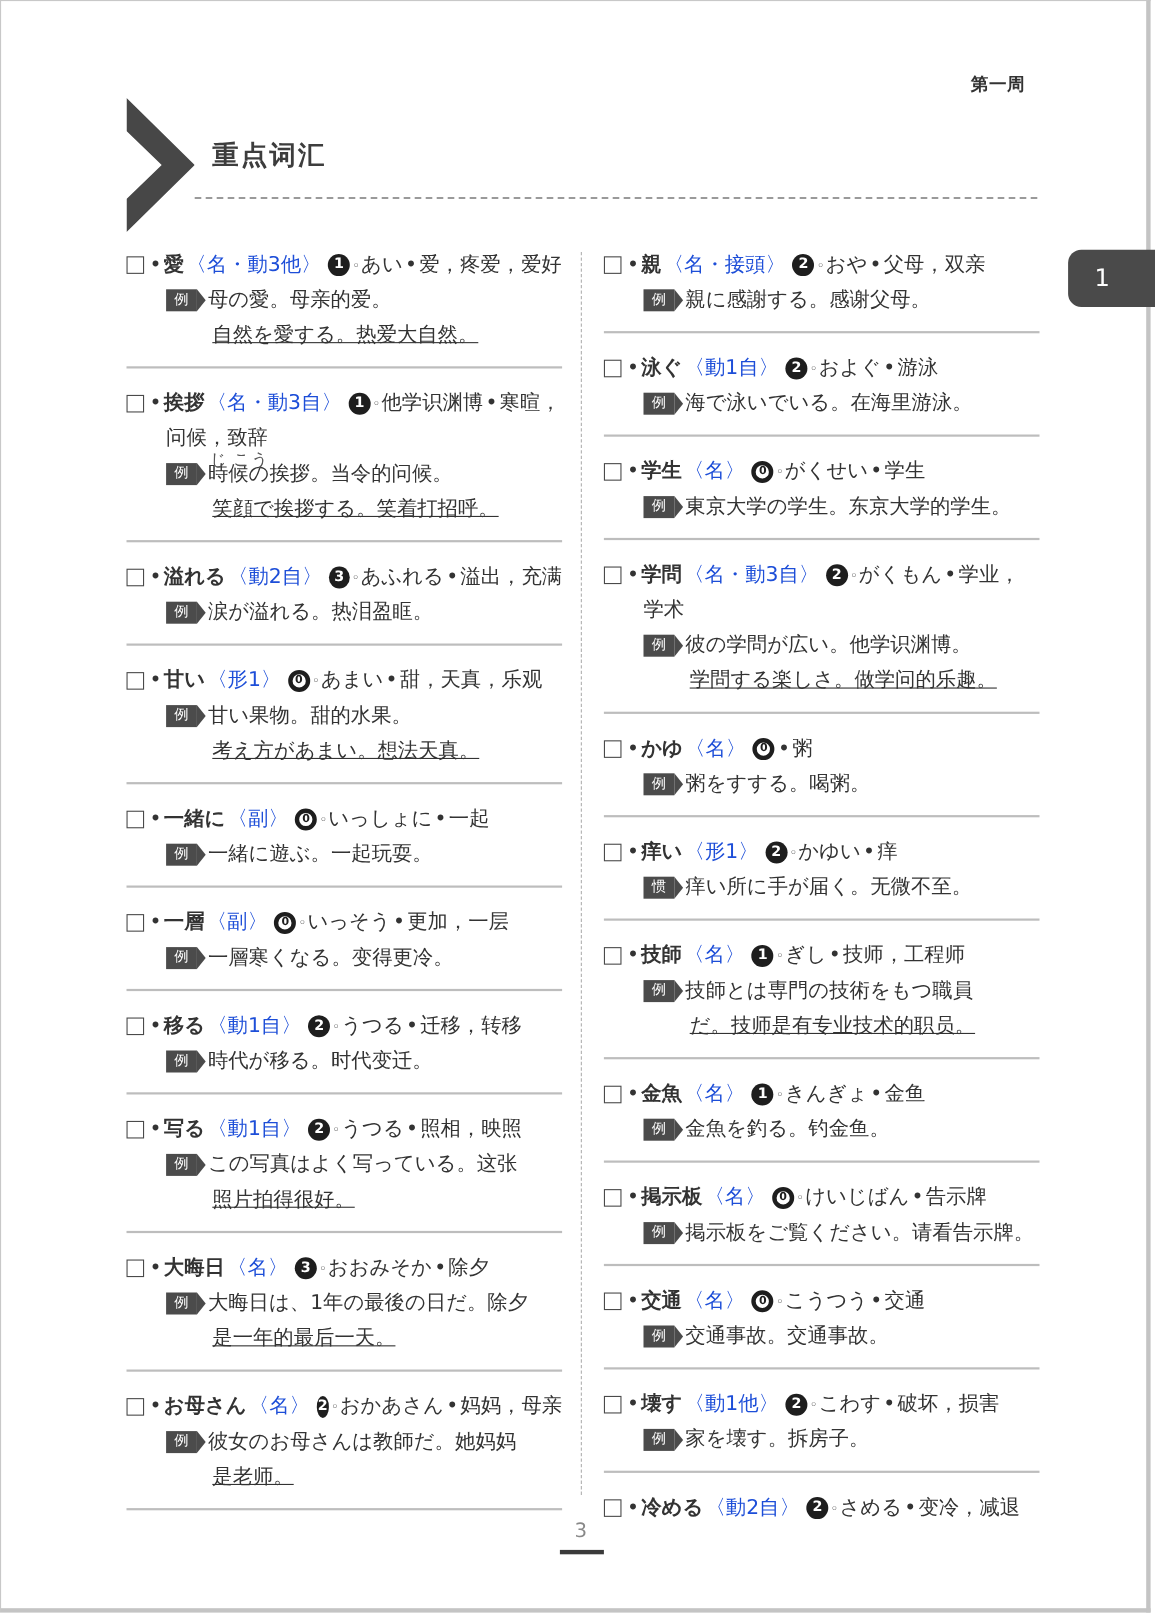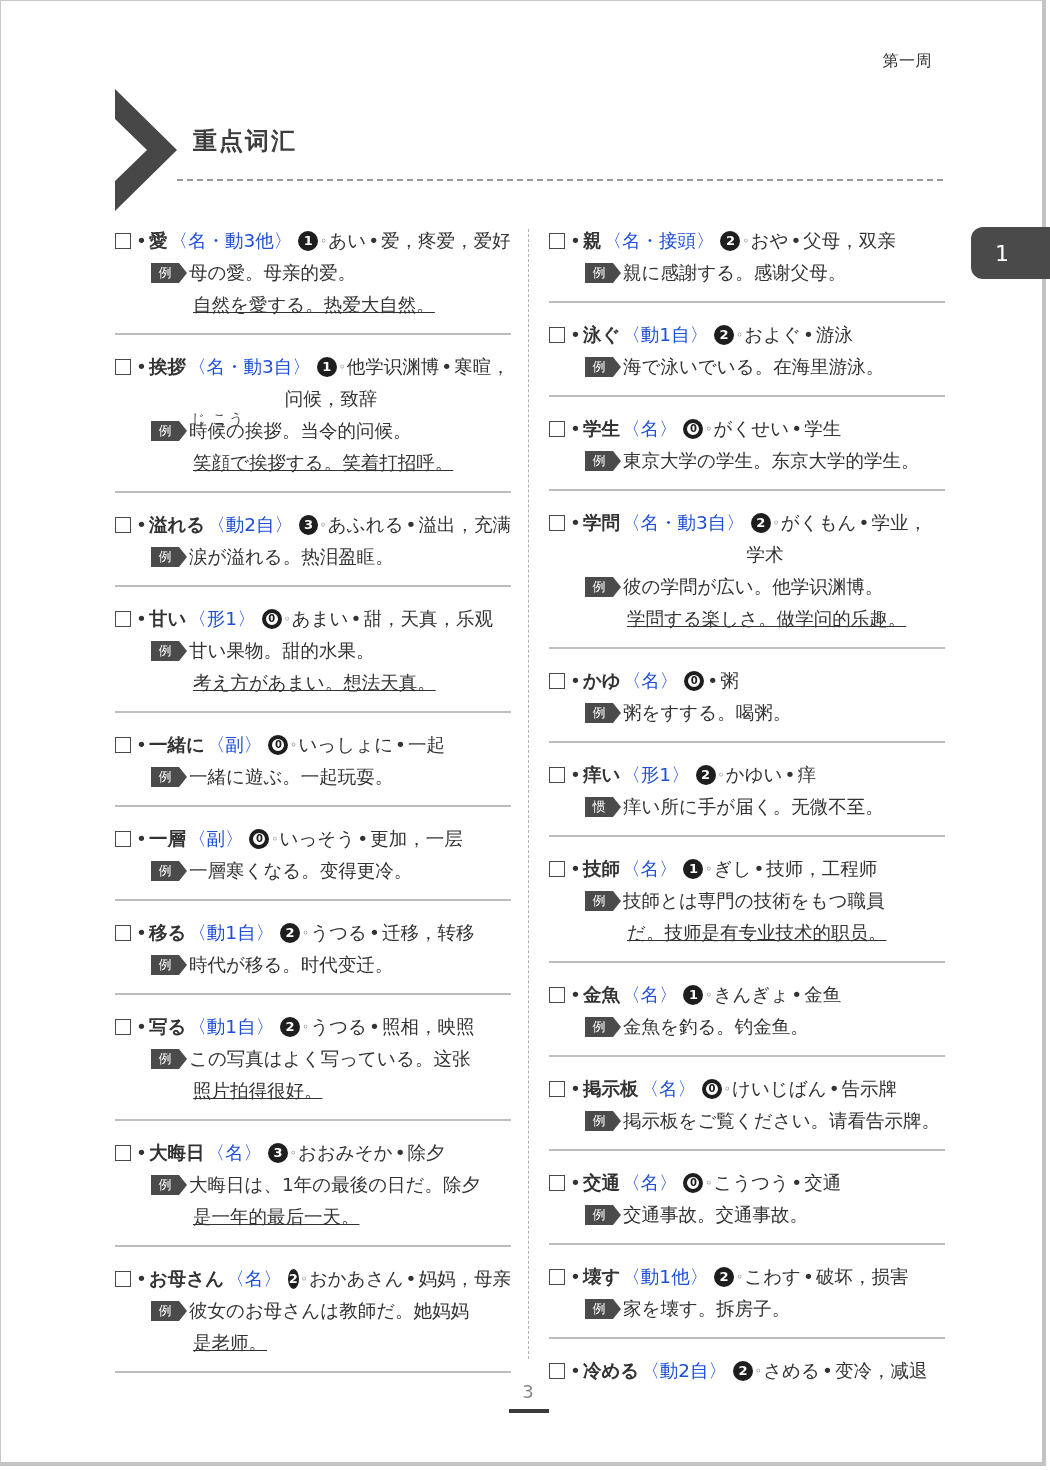--- a/index.html
+++ b/index.html
@@ -1,21 +1,21 @@
 <!DOCTYPE html>
 <html><head>
 <meta charset="utf-8">
 <style>
   html, body { margin:0; padding:0; background:#ffffff; }
   body { width:1050px; height:1470px; position:relative; overflow:hidden;
          font-family:"DejaVu Sans", "Liberation Sans", sans-serif; color:#3a3a3a; }
   .page { position:absolute; left:0; top:0; width:1046px; height:1466px;
           border-top:1px solid #c8c8c8; border-left:1px solid #c8c8c8;
           border-right:4px solid #c4c4c4; border-bottom:4px solid #c4c4c4; box-sizing:border-box; background:#fff; }
-  .week { position:absolute; right:110px; top:50px; font-size:16px; font-weight:normal; color:#333; letter-spacing:0.5px; }
+  .week { position:absolute; right:110px; top:66px; font-size:16px; font-weight:bold; color:#333; letter-spacing:0.5px; }
   .chevron { position:absolute; left:114px; top:88px; width:62px; height:122px; }
   .title { position:absolute; left:192px; top:124px; font-size:24px; font-weight:bold; color:#3d3d3d; letter-spacing:2px; }
   .title-rule { position:absolute; left:176px; top:178px; width:766px; height:0; border-top:2px dashed #9a9a9a; }
   .side-tab { position:absolute; left:970px; top:226px; width:80px; height:52px; background:#4a4a4a;
               border-radius:12px 0 0 12px; color:#fff; font-size:22px; display:flex; align-items:center; padding-left:24px; box-sizing:border-box; }
   .col-divider { position:absolute; left:527px; top:228px; height:1130px; width:0; border-left:1.5px dashed #b0b0b0; }
   .col { position:absolute; top:222px; width:396px; }
   .col.left { left:114px; }
   .col.right { left:548px; }
   .entry { padding:2px 0 12px 0; border-bottom:2px solid #bdbdbd; margin-bottom:14px; }
@@ -23,21 +23,21 @@
   .line { font-size:18.5px; line-height:32px; white-space:nowrap; color:#333; }
   .head { display:flex; align-items:center; }
   .checkbox { display:inline-block; width:16px; height:16px; border:1.8px solid #4a4a4a; box-sizing:border-box; margin-right:3px; flex:0 0 auto; cursor:pointer; }
   .dot { margin:0 2px; }
   .word { font-weight:bold; color:#333; }
   .pos { color:#1d4ed8; margin:0 2px; }
   .accent { display:inline-flex; align-items:center; justify-content:center; width:20px; height:20px; border-radius:50%;
             background:#1e1e1e; color:#fff; font-size:13px; font-weight:bold; margin:0 1px 0 4px; box-sizing:border-box; }
   .accent.zero { background:#fff; border:4px solid #1e1e1e; color:#1e1e1e; font-size:10px; }
   .ring { font-size:12px; color:#555; margin:0 1px; }
-  .cont { padding-left:36px;text-align:center; }
+  .cont { padding-left:36px; }
   .ex { display:flex; align-items:center; padding-left:36px; }
   .badge { position:relative; display:inline-flex; align-items:center; justify-content:center; width:28px; height:20px;
            background:#4b4b4b; color:#fff; font-size:13px; margin-right:10px; flex:0 0 auto; }
   .badge::after { content:""; position:absolute; right:-8px; top:0; width:0; height:0;
                   border-top:10px solid transparent; border-bottom:10px solid transparent; border-left:8px solid #4b4b4b; }
   .ex2 { padding-left:78px;text-decoration:underline; }
   .ruby-wrap { position:relative; display:inline-block; }
   .ruby { position:absolute; top:-12px; left:2px; font-size:15px; color:#555; white-space:nowrap; letter-spacing:1px;font-family:Liberation Serif, serif; }
   .page-num { position:absolute; left:512px; top:1380px; width:30px; text-align:center; font-size:18px; color:#888; }
   .page-bar { position:absolute; left:508px; top:1408px; width:40px; height:4px; background:#3a3a3a; }

